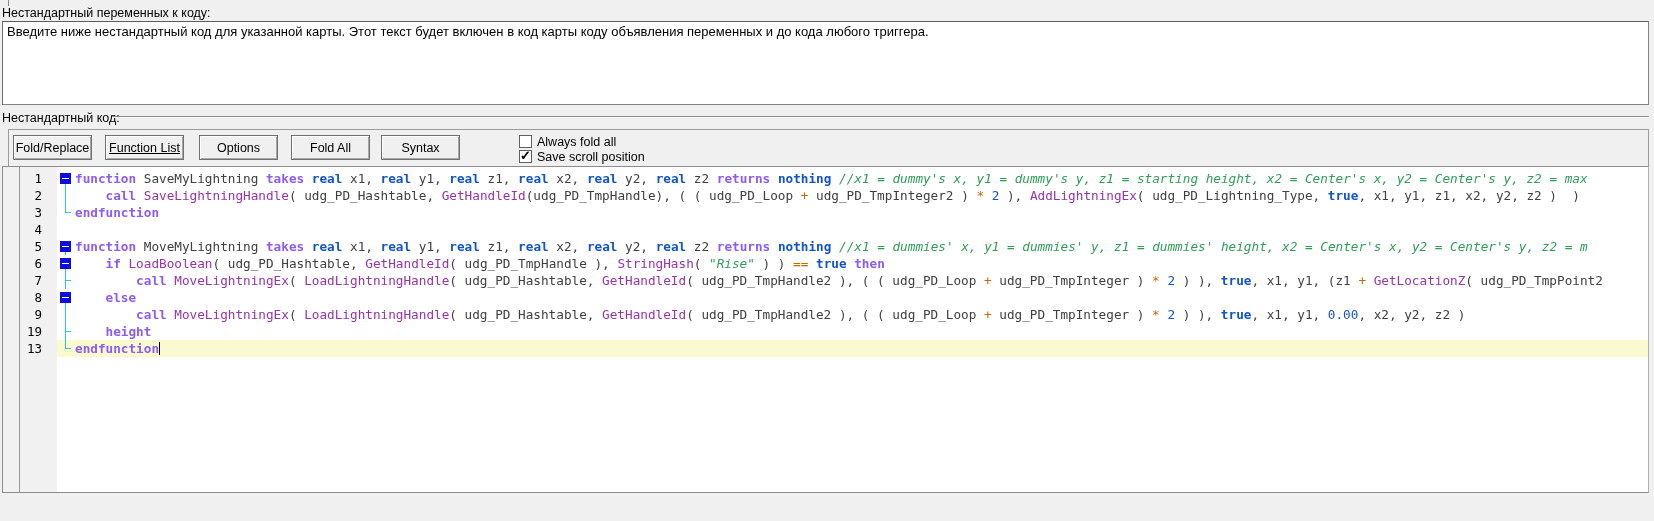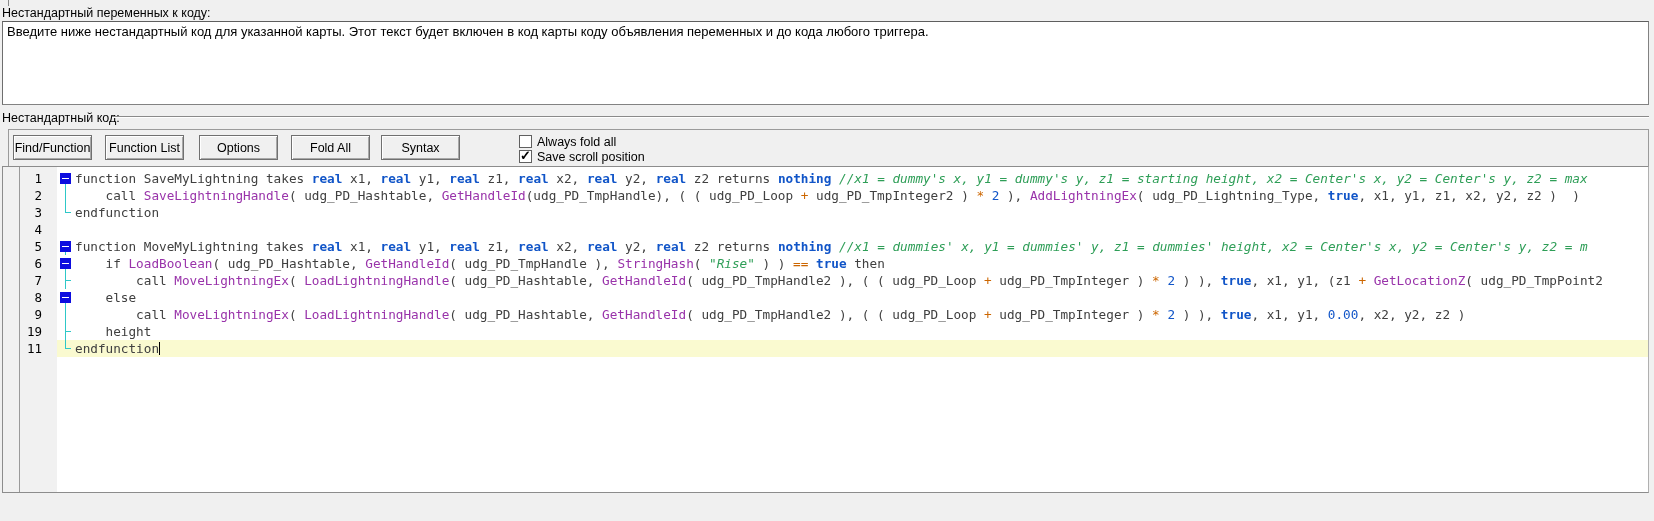--- a/index.html
+++ b/index.html
@@ -74,21 +74,21 @@
     font-size:12.7px;line-height:17px;color:#000;
   }
   .row.active .fold,.row.active .code{background:#FAFAD0;}
   .fv{position:absolute;left:8px;width:1px;background:#2EC8C8;}
   .fh{position:absolute;height:1px;background:#2EC8C8;left:9px;width:5px;top:8px;}
   .fbox{position:absolute;left:3px;top:3px;width:11px;height:11px;background:#0D0DDF;}
   .fbox::after{content:"";position:absolute;left:2px;top:5px;width:7px;height:1px;background:#FFF;}
   .caret{display:inline-block;width:1px;height:13px;background:#000;vertical-align:-2px;}
 
   
-  .tk-k{color:#404040;font-weight:normal;}
+  .tk-k{color:#8b5cf6;font-weight:bold;}
   .tk-t{color:#1155C8;font-weight:bold;}
   .tk-b{color:#1155C8;font-weight:bold;}
   .tk-d{color:#1155C8;}
   .tk-n{color:#9933AA;}
   .tk-c{color:#2E9E57;font-style:italic;}
   .tk-s{color:#2E9E57;font-style:italic;}
   .tk-o{color:#CC6600;}
   .tk-p{color:#404040;}
 </style>
 </head>
@@ -101,22 +101,22 @@
 <div class="comment-box">Введите ниже нестандартный код для указанной карты. Этот текст будет включен в код карты коду объявления переменных и до кода любого триггера.</div>
 
 <div class="lbl" style="left:2px;top:111px;">Нестандартный код:</div>
 <div class="group-line">
   <div class="d"></div>
     <div class="l"></div>
 </div>
 
 <div class="toolbar">
   <div>
-      <div class="win-btn" style="left: 4px;">Find/Function</div>
-      <div class="win-btn" style="left: 96px;">Function List</div>
+      <div class="win-btn" style="left: 4px;">Fold/Replace</div>
+      <div class="win-btn" style="left: 96px; text-decoration: underline;">Function List</div>
       <div class="win-btn" style="left: 190px;">Options</div>
       <div class="win-btn" style="left: 282px;">Fold All</div>
       <div class="win-btn" style="left: 372px;">Syntax Check</div>
     </div>
   <div>
       <div class="chk-row" style="top: 4px;">
         <div class="chk-box"></div>
         <span class="chk-lbl">Always fold all</span>
       </div>
       <div class="chk-row" style="top: 19px;">
@@ -201,21 +201,21 @@
       </div>
       <div class="row">
         <span class="ln">19</span>
         <span class="fold">
           <div class="fv" style="top: 0px; bottom: 0px;"></div>
           <div class="fh"></div>
         </span>
         <pre class="code"><span class="tk-p">    </span><span class="tk-k">height</span></pre>
       </div>
       <div class="row active">
-        <span class="ln">11</span>
+        <span class="ln">13</span>
         <span class="fold">
           <div class="fv" style="top: 0px; height: 9px;"></div>
           <div class="fh"></div>
         </span>
         <pre class="code"><span class="tk-k">endfunction</span><span class="caret"></span></pre>
       </div>
     </div>
 </div>
 
 </body></html>

